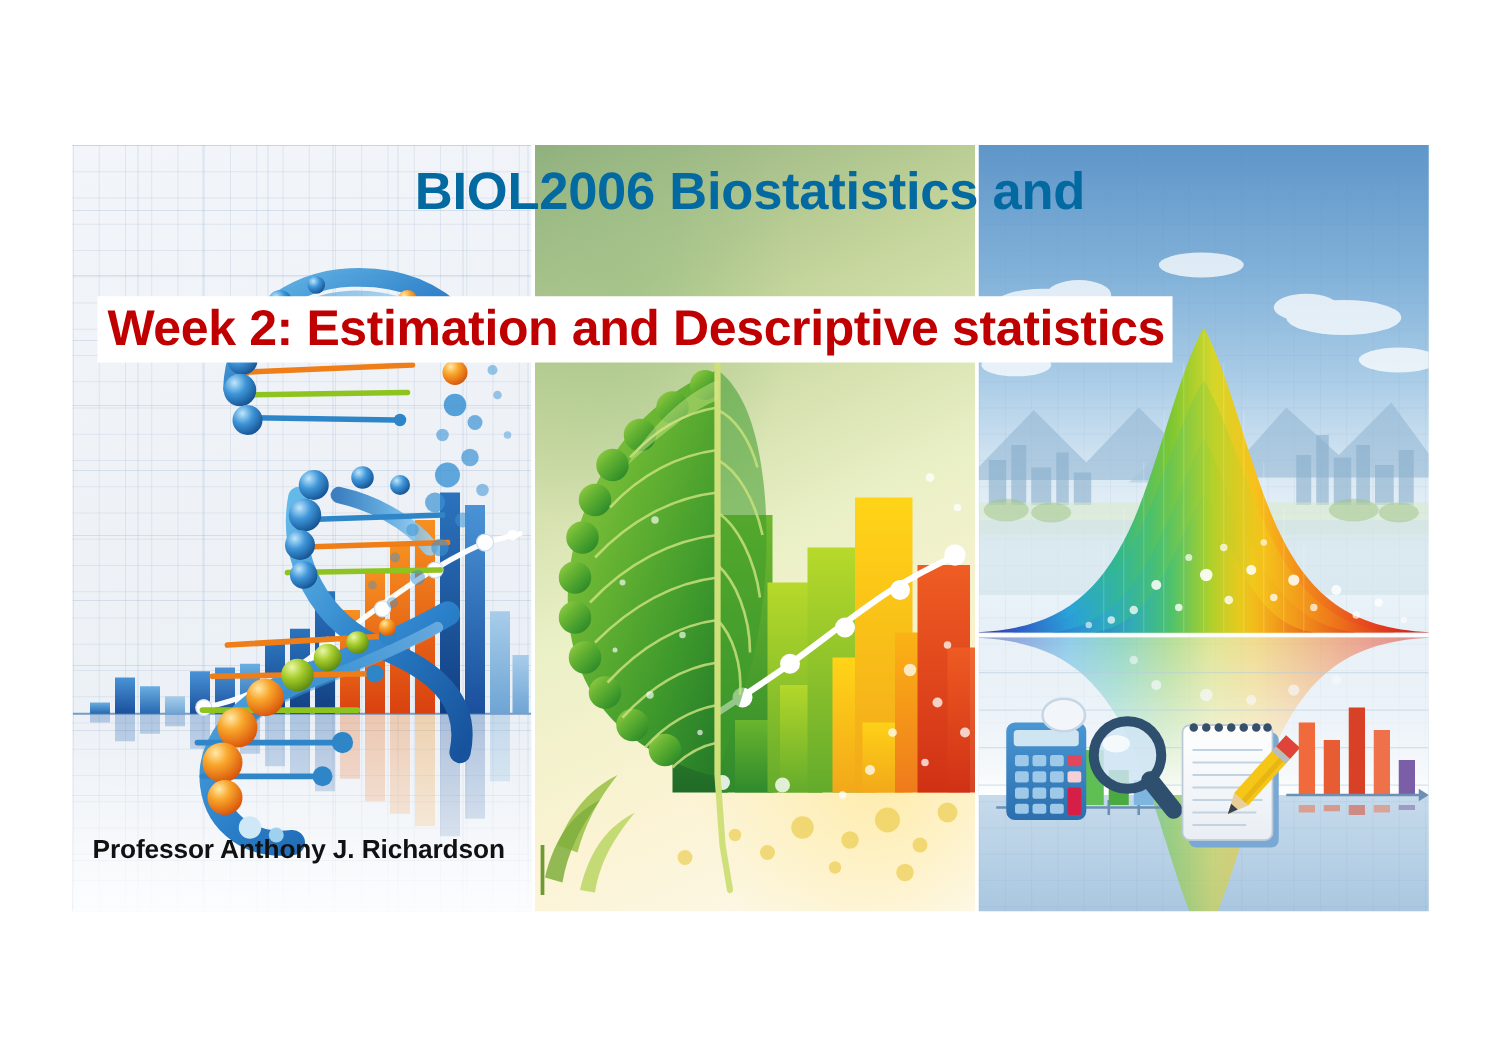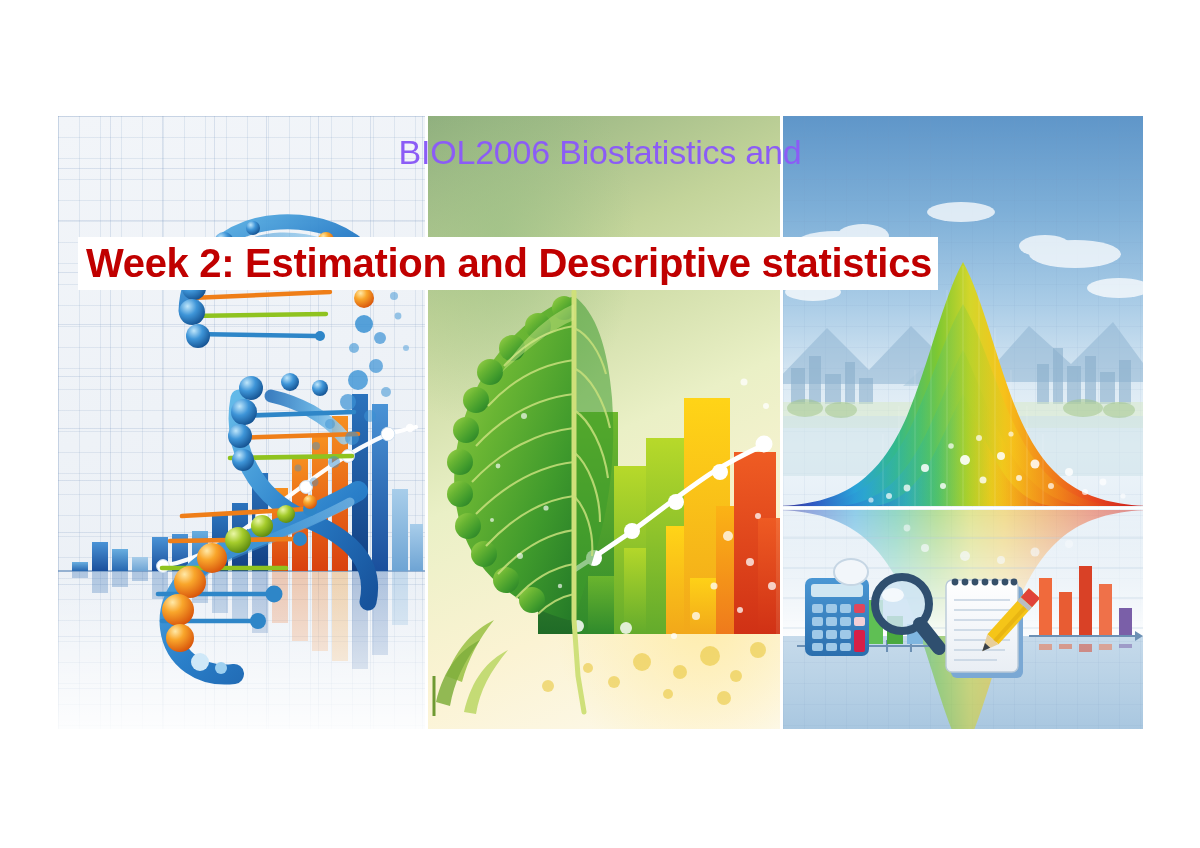--- a/index.html
+++ b/index.html
@@ -72,24 +72,24 @@
 
   
   #title-block {
     position: absolute;
     left: 0; top: 128px;
     width: 1200px;
     text-align: center;
     pointer-events: none;
   }
   .title-line {
-    font-size: 34px;
-    font-weight: normal;
+    font-size: 42px;
+    font-weight: bold;
     line-height: 49px;
-    color: #8b5cf6;
+    color: #0369a1;
     letter-spacing: -0.2px;
     white-space: nowrap;
   }
   #subtitle-wrap {
     position: absolute;
     left: 0; top: 237px;
     width: 1016px;
     text-align: center;
   }
   #subtitle {
@@ -774,14 +774,15 @@
   </div>
 
   <div id="title-block">
     <div class="title-line">BIOL2006 Biostatistics and</div>
   </div>
 
   <div id="subtitle-wrap">
     <span id="subtitle">Week 2: Estimation and Descriptive statistics</span>
   </div>
 
+  <div id="presenter">Professor Anthony J. Richardson</div>
 
 </div>
 
 </body></html>

